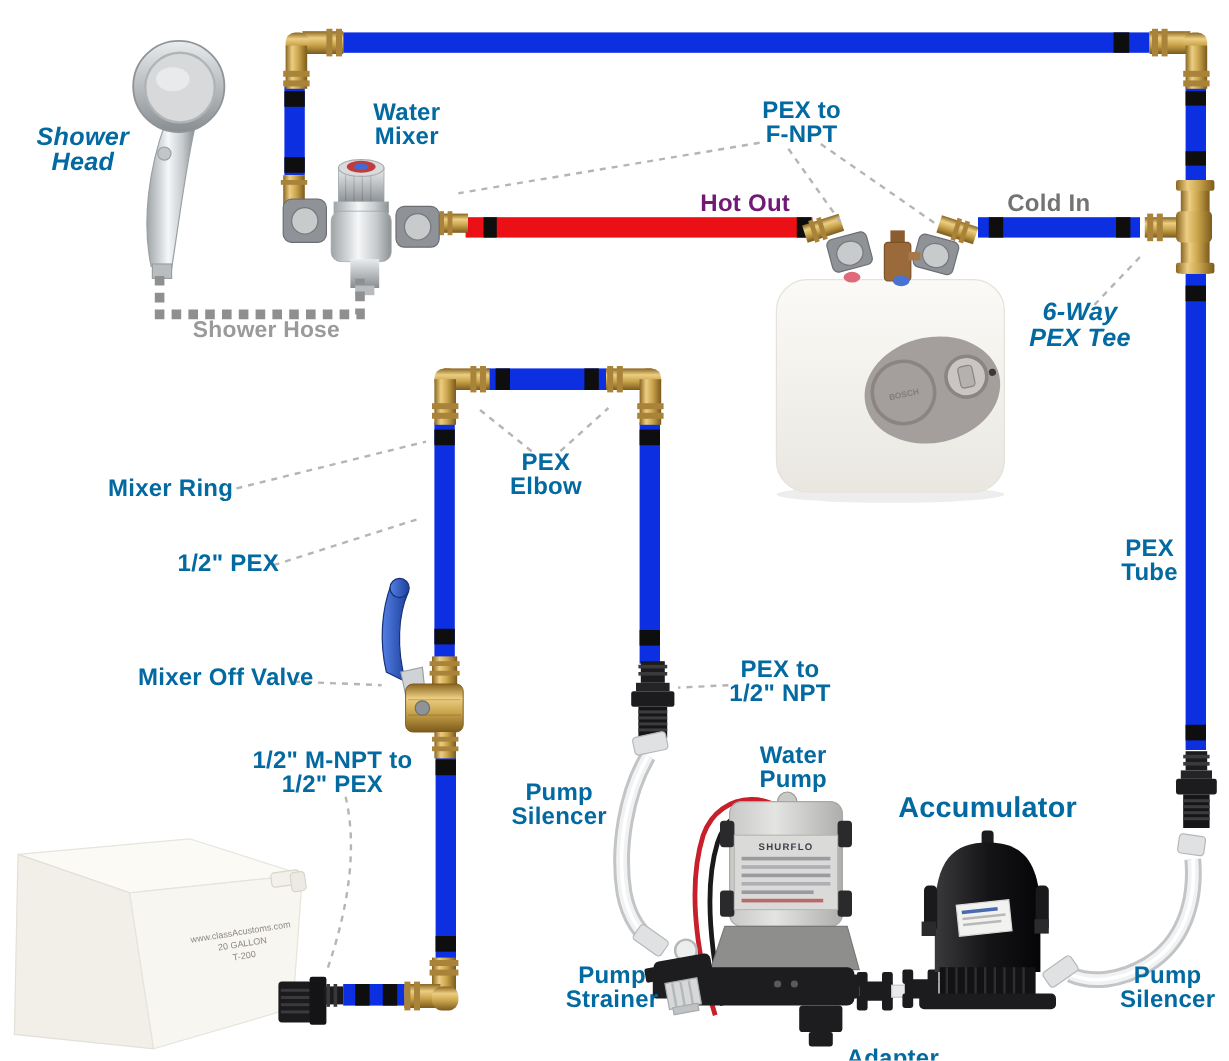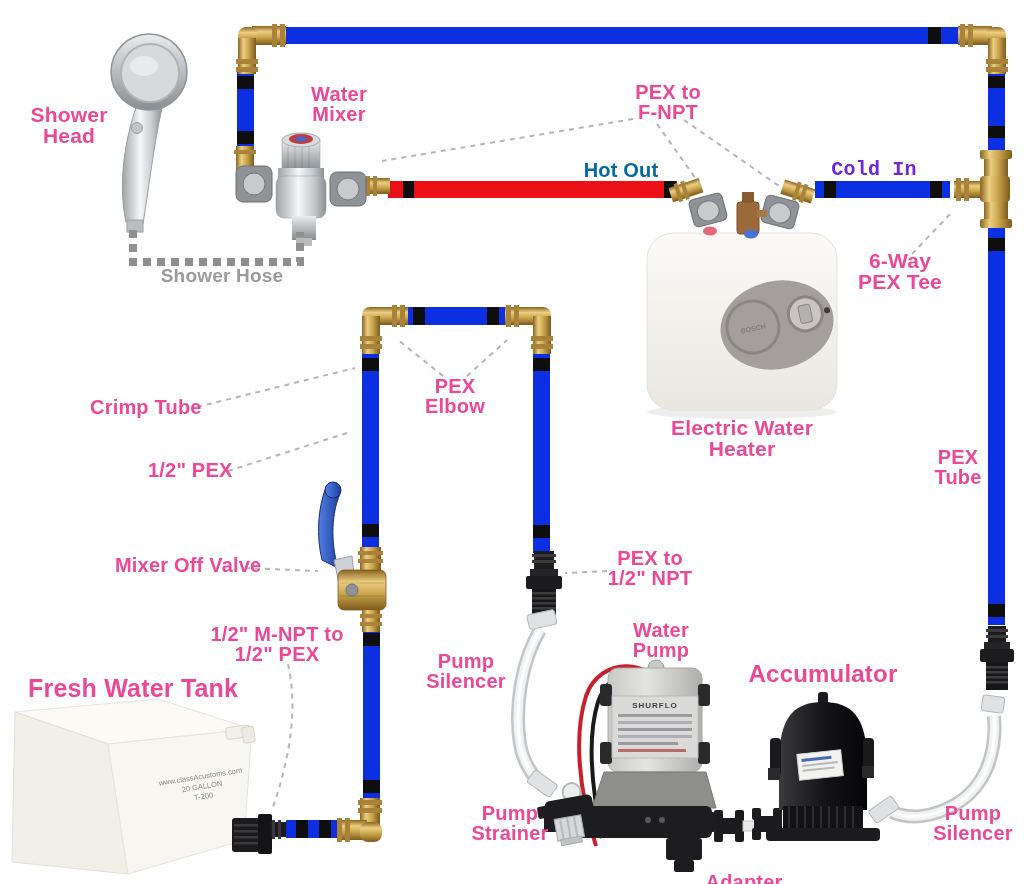--- a/index.html
+++ b/index.html
@@ -2,29 +2,29 @@
 <html><head>
 <meta charset="utf-8">
 <style>
   html,body{margin:0;padding:0;background:#ffffff;}
   #stage{
     position:relative;width:1024px;height:884px;background:#ffffff;overflow:hidden;
     font-family:"Liberation Sans",sans-serif;
   }
   #art{position:absolute;left:0;top:0;}
   .lbl{
-    position:absolute;color:#ec4899;font-weight:bold;font-size:20px;line-height:1.02;
+    position:absolute;color:#0369a1;font-weight:bold;font-size:20px;line-height:1.02;
     white-space:pre-line;letter-spacing:.2px;
   }
   .c{transform:translateX(-50%);text-align:center;}
-  .hot{color:#0369a1;}
-  .cold{color:#6d28d9;font-family:Liberation Mono, monospace;}
+  .hot{color:#701a75;}
+  .cold{color:#737373;}
   .muted{color:#9a9a9a;text-align:center;}
   .big{font-size:25px;}
-  .mid{font-size:21px;}
+  .mid{font-size:21px;font-style:italic;}
   .tank-mark{
     position:absolute;left:146px;top:772px;width:112px;
     transform:rotate(-9deg);font-size:7.5px;line-height:1.3;color:#8d8984;
     text-align:center;white-space:pre-line;font-weight:normal;letter-spacing:0;
   }
 </style>
 </head>
 <body>
 
 <div id="stage">
@@ -444,32 +444,29 @@
 Head</div>
   <div class="lbl c" style="left:339px;top:84px">Water
 Mixer</div>
   <div class="lbl c muted" style="left:222px;top:266px;font-size:19px">Shower Hose</div>
   <div class="lbl c" style="left:668px;top:82px">PEX to
 F-NPT</div>
   <div class="lbl c hot" style="left:621px;top:160px">Hot Out</div>
   <div class="lbl c cold" style="left:874px;top:160px">Cold In</div>
   <div class="lbl c mid" style="left:900px;top:250px">6-Way
 PEX Tee</div>
-  <div class="lbl c mid" style="left:742px;top:417px">Electric Water
-Heater</div>
   <div class="lbl c" style="left:958px;top:447px">PEX
 Tube</div>
-  <div class="lbl" style="left:90px;top:397px">Crimp Tube</div>
+  <div class="lbl" style="left:90px;top:397px">Mixer Ring</div>
   <div class="lbl" style="left:148px;top:460px">1/2" PEX</div>
   <div class="lbl c" style="left:455px;top:376px">PEX
 Elbow</div>
   <div class="lbl" style="left:115px;top:555px">Mixer Off Valve</div>
   <div class="lbl c" style="left:277px;top:624px">1/2" M-NPT to
 1/2" PEX</div>
-  <div class="lbl big" style="left:28px;top:676px">Fresh Water Tank</div>
   <div class="lbl c" style="left:466px;top:651px">Pump
 Silencer</div>
   <div class="lbl c" style="left:650px;top:548px">PEX to
 1/2" NPT</div>
   <div class="lbl c" style="left:661px;top:620px">Water
 Pump</div>
   <div class="lbl c" style="left:510px;top:803px">Pump
 Strainer</div>
   <div class="lbl c" style="left:744px;top:872px">Adapter</div>
   <div class="lbl c" style="left:823px;top:662px;font-size:24px">Accumulator</div>

